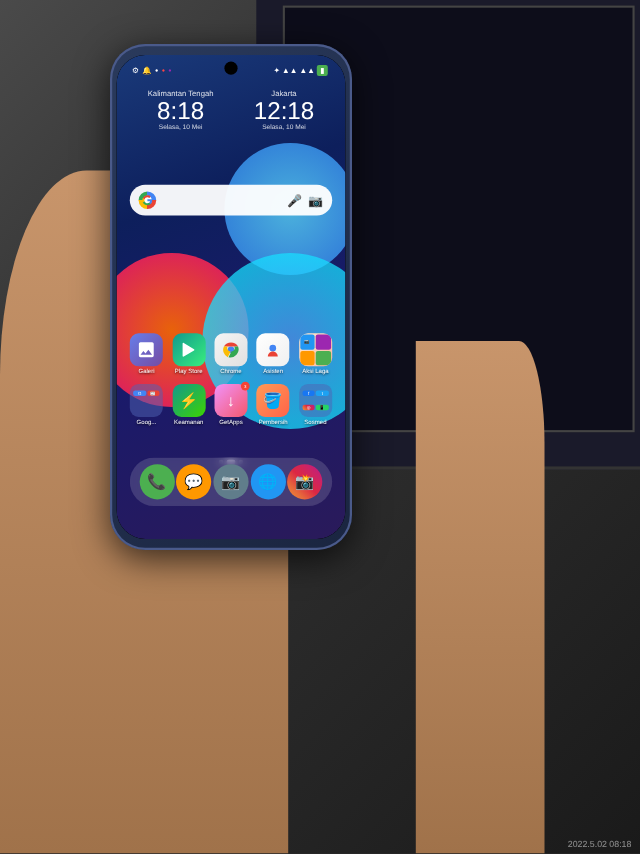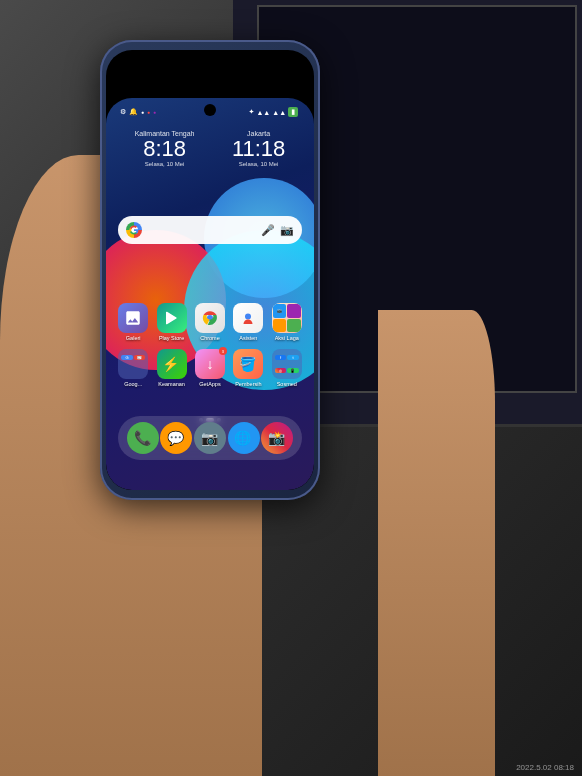--- a/index.html
+++ b/index.html
@@ -40,21 +40,20 @@
       overflow: hidden;
     }
 
     
     .phone-screen {
       position: absolute;
       inset: 0;
       border-radius: 26px;
       overflow: hidden;
       background: linear-gradient(160deg, #1a3a7a 0%, #0d1f5c 30%, #1a1a6a 60%, #2a1a5a 100%);
-      margin-top: 48px;
     }
 
     
     .blob-orange {
       position: absolute;
       bottom: 120px;
       left: -20px;
       width: 140px;
       height: 140px;
       background: radial-gradient(circle, #ff6a00, #ee0979);
@@ -431,21 +430,21 @@
       </div>
 
       <div class="clock-widget">
         <div class="clock-item">
           <div class="clock-city">Kalimantan Tengah</div>
           <div class="clock-time">8:18</div>
           <div class="clock-date">Selasa, 10 Mei</div>
         </div>
         <div class="clock-item">
           <div class="clock-city">Jakarta</div>
-          <div class="clock-time">11:18</div>
+          <div class="clock-time">12:18</div>
           <div class="clock-date">Selasa, 10 Mei</div>
         </div>
       </div>
 
       <div class="search-bar">
         <div class="google-g">
           <svg width="10" height="10" viewBox="0 0 24 24" style="position:relative;z-index:1;">
             <path d="M22.56 12.25c0-.78-.07-1.53-.2-2.25H12v4.26h5.92c-.26 1.37-1.04 2.53-2.21 3.31v2.77h3.57c2.08-1.92 3.28-4.74 3.28-8.09z" fill="#4285F4"></path>
             <path d="M12 23c2.97 0 5.46-.98 7.28-2.66l-3.57-2.77c-.98.66-2.23 1.06-3.71 1.06-2.86 0-5.29-1.93-6.16-4.53H2.18v2.84C3.99 20.53 7.7 23 12 23z" fill="#34A853"></path>
             <path d="M5.84 14.09c-.22-.66-.35-1.36-.35-2.09s.13-1.43.35-2.09V7.07H2.18C1.43 8.55 1 10.22 1 12s.43 3.45 1.18 4.93l2.85-2.22.81-.62z" fill="#FBBC05"></path>

